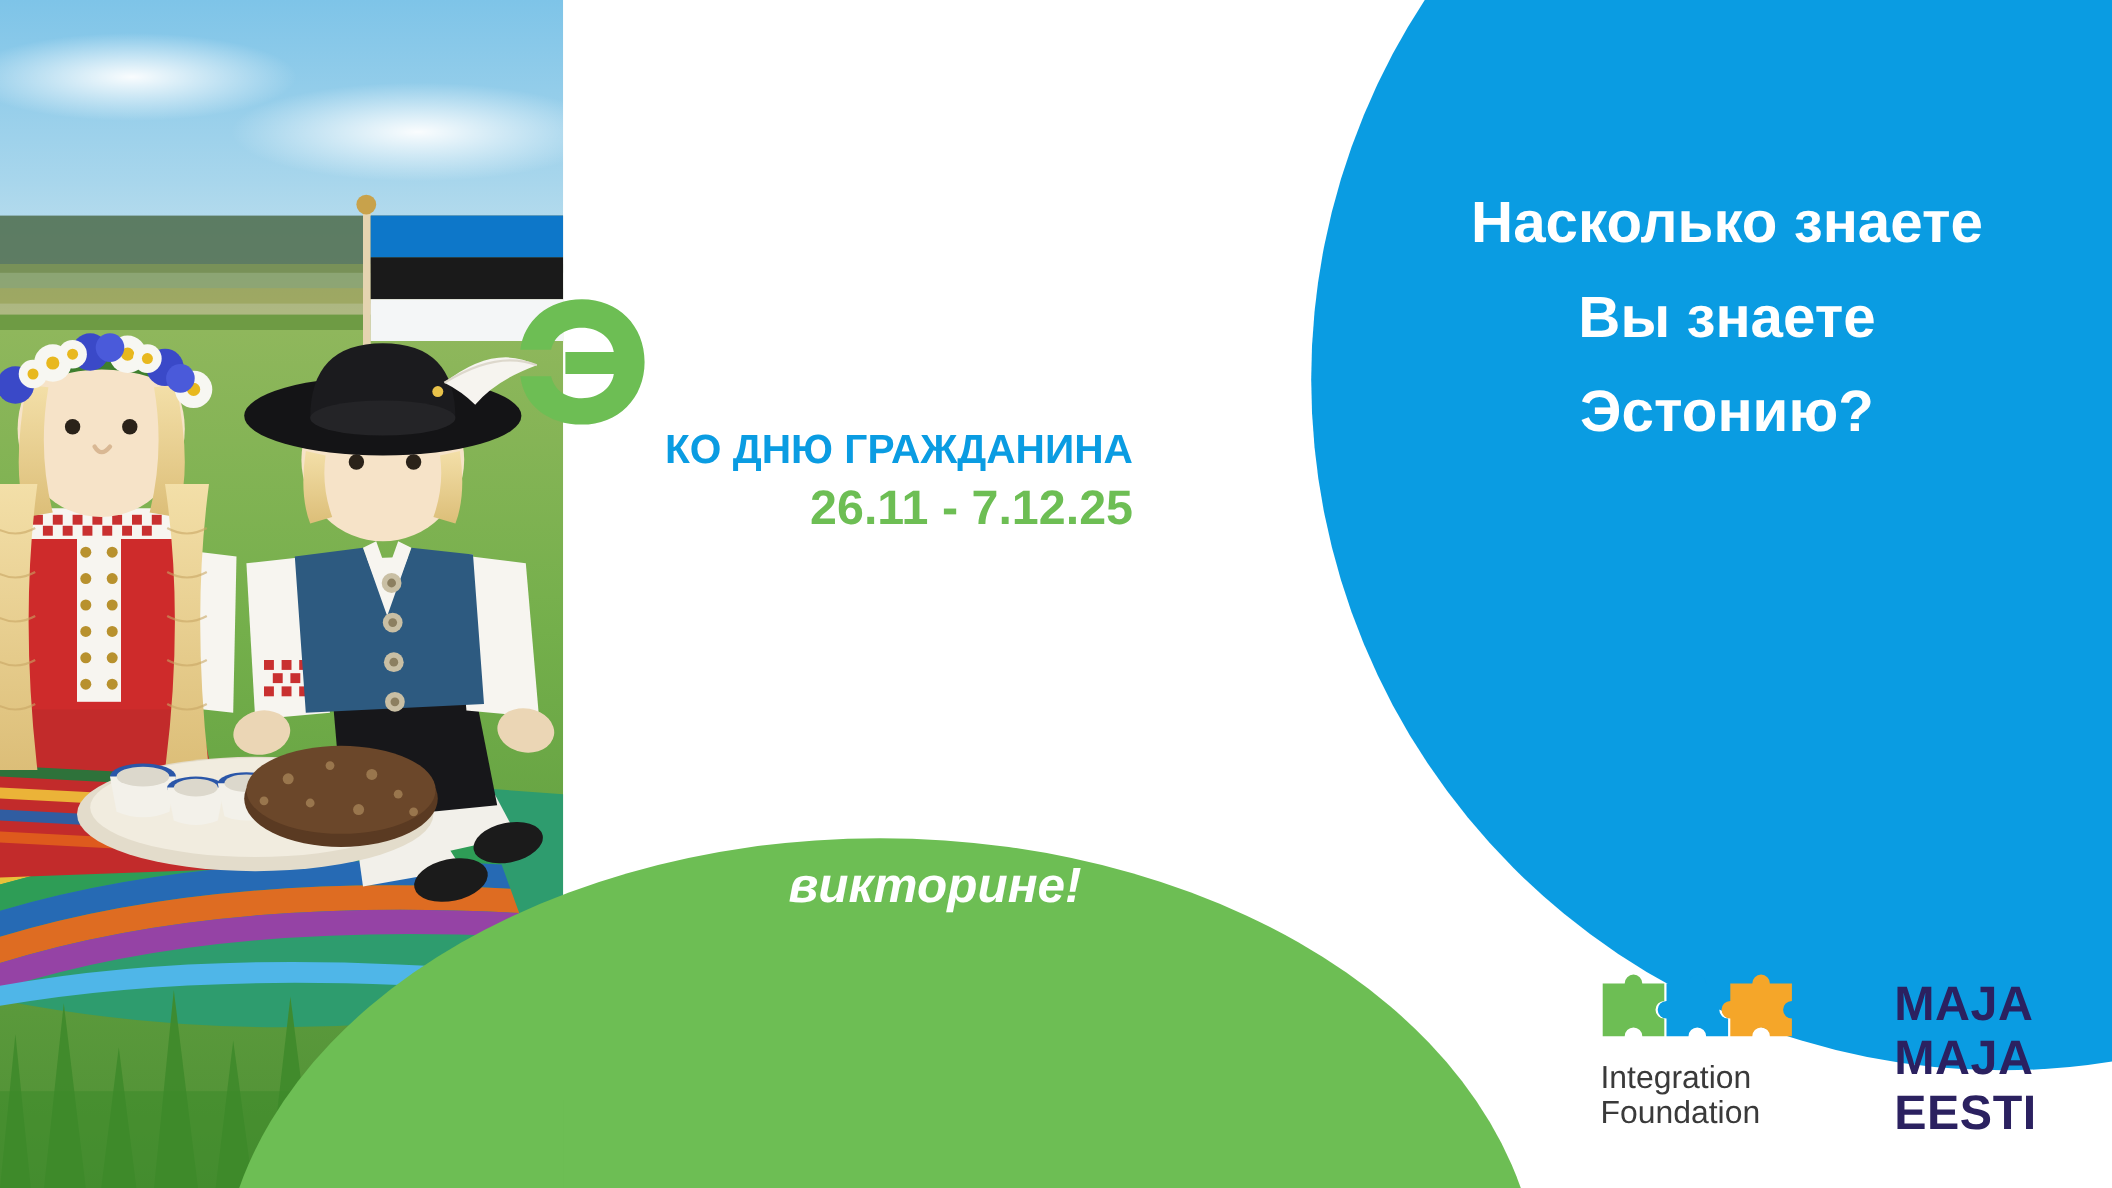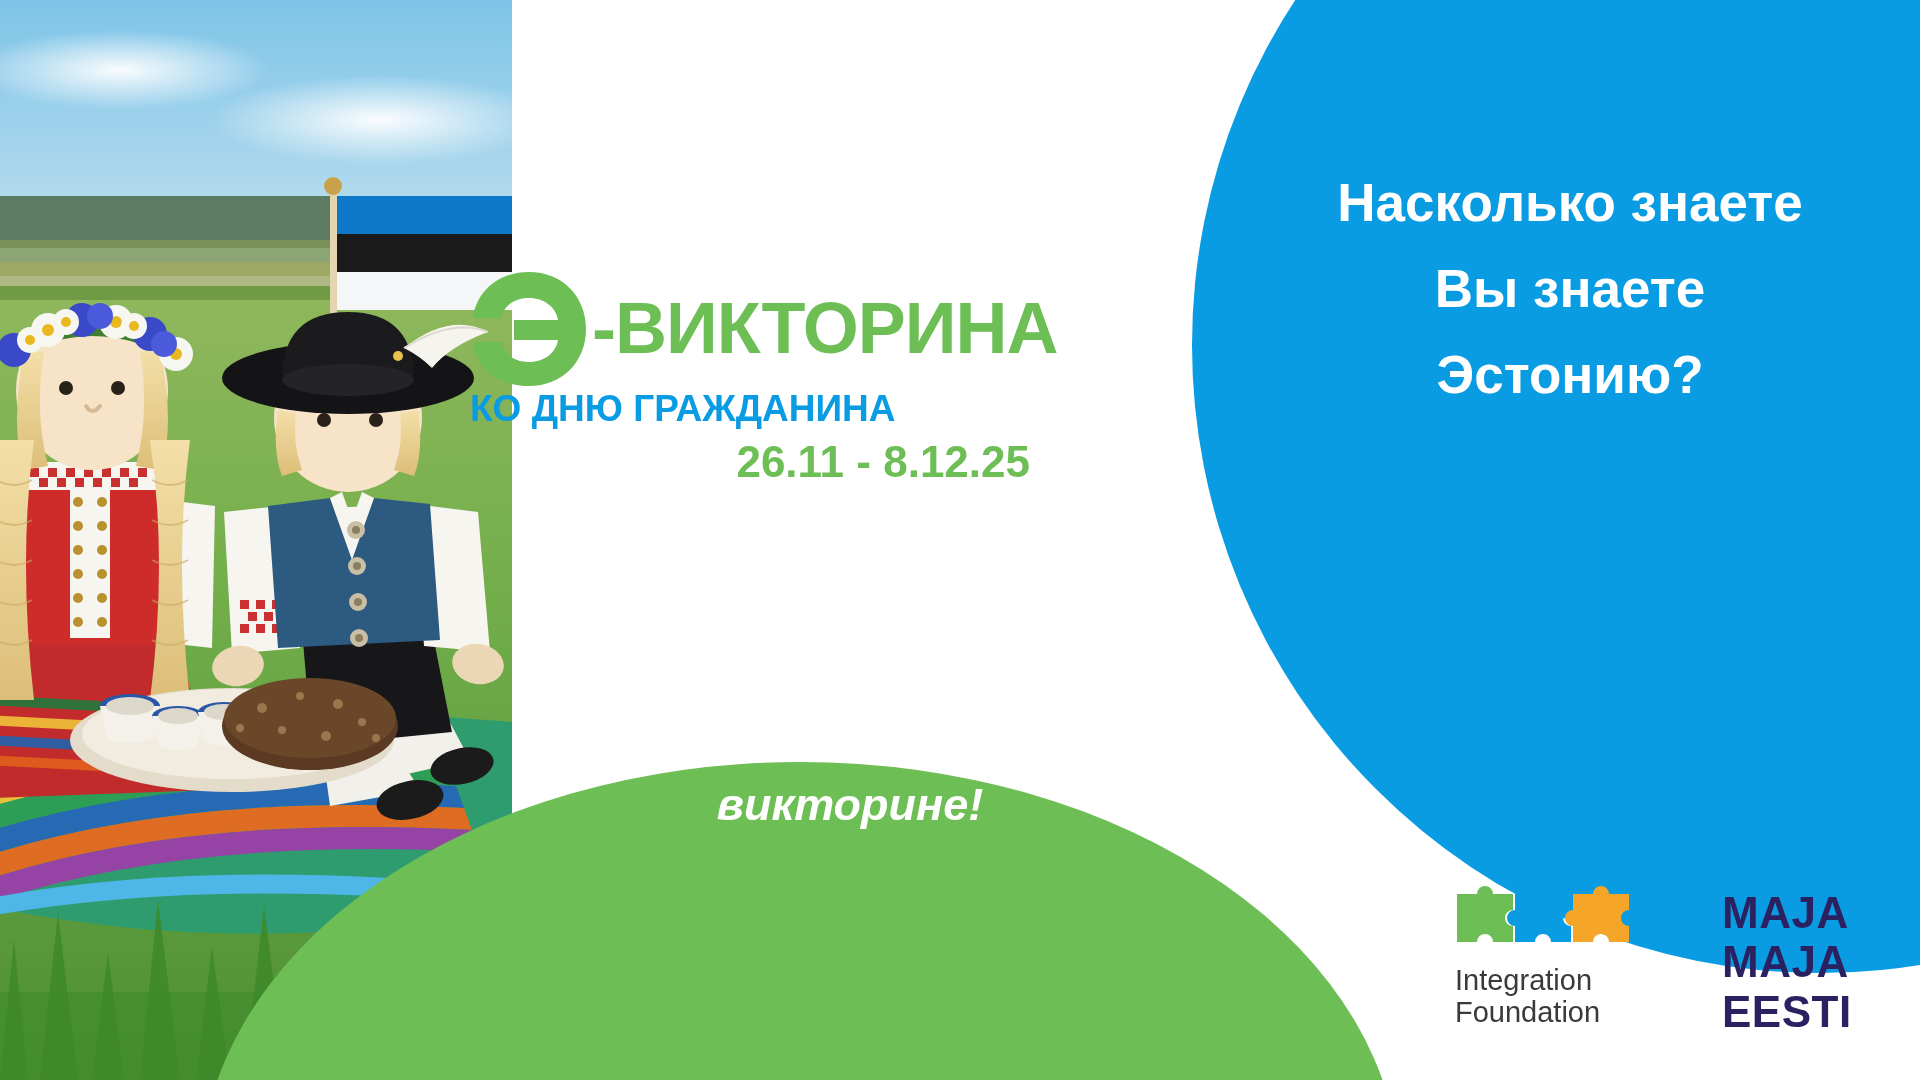--- a/index.html
+++ b/index.html
@@ -62,21 +62,21 @@
   }
   .brand-word {
     font-size: 72px;
     font-weight: bold;
     letter-spacing: -1px;
     color: #6DBE54;
     line-height: 0.95;
     white-space: nowrap;
   }
   .brand-sub {
-    text-align: left;
+    text-align: right;
     font-size: 37px;
     font-weight: bold;
     letter-spacing: 0px;
     color: #0A9CE2;
     line-height: 1.05;
     margin-top: 2px;
     white-space: nowrap;
   }
   .brand-date {
     text-align: right;
@@ -420,24 +420,23 @@
     <ellipse cx="800" cy="1180" rx="600" ry="418" fill="#6DBE54"></ellipse>
 
     <rect x="512" y="1000" width="300" height="80" fill="#6DBE54"></rect>
   </svg>
 
   <div class="brand-block">
     <div class="brand-row">
       <svg class="brand-e" viewBox="0 0 118 118" xmlns="http://www.w3.org/2000/svg">
         <path d="M59 2 C28 2 6 22 3 48 L31 48 C34 35 45 28 59 28 C74 28 86 37 88 50 L44 50 L44 70 L88 70 C86 83 74 92 59 92 C45 92 34 85 31 72 L3 72 C6 98 28 116 59 116 C92 116 116 92 116 59 C116 26 92 2 59 2 Z" fill="#6DBE54"></path>
       </svg>
-      <div class="brand-word">-ВИКТОРИНА</div>
     </div>
     <div class="brand-sub">КО ДНЮ ГРАЖДАНИНА</div>
-    <div class="brand-date">26.11 - 8.12.25</div>
+    <div class="brand-date">26.11 - 7.12.25</div>
   </div>
 
   <div class="question">
     <span class="q-line">Насколько знаете</span>
     <span class="q-line">Вы знаете</span>
     <span class="q-line">Эстонию?</span>
   </div>
 
   <div class="cta">
     <span class="cta-line">Примите участие в</span>

